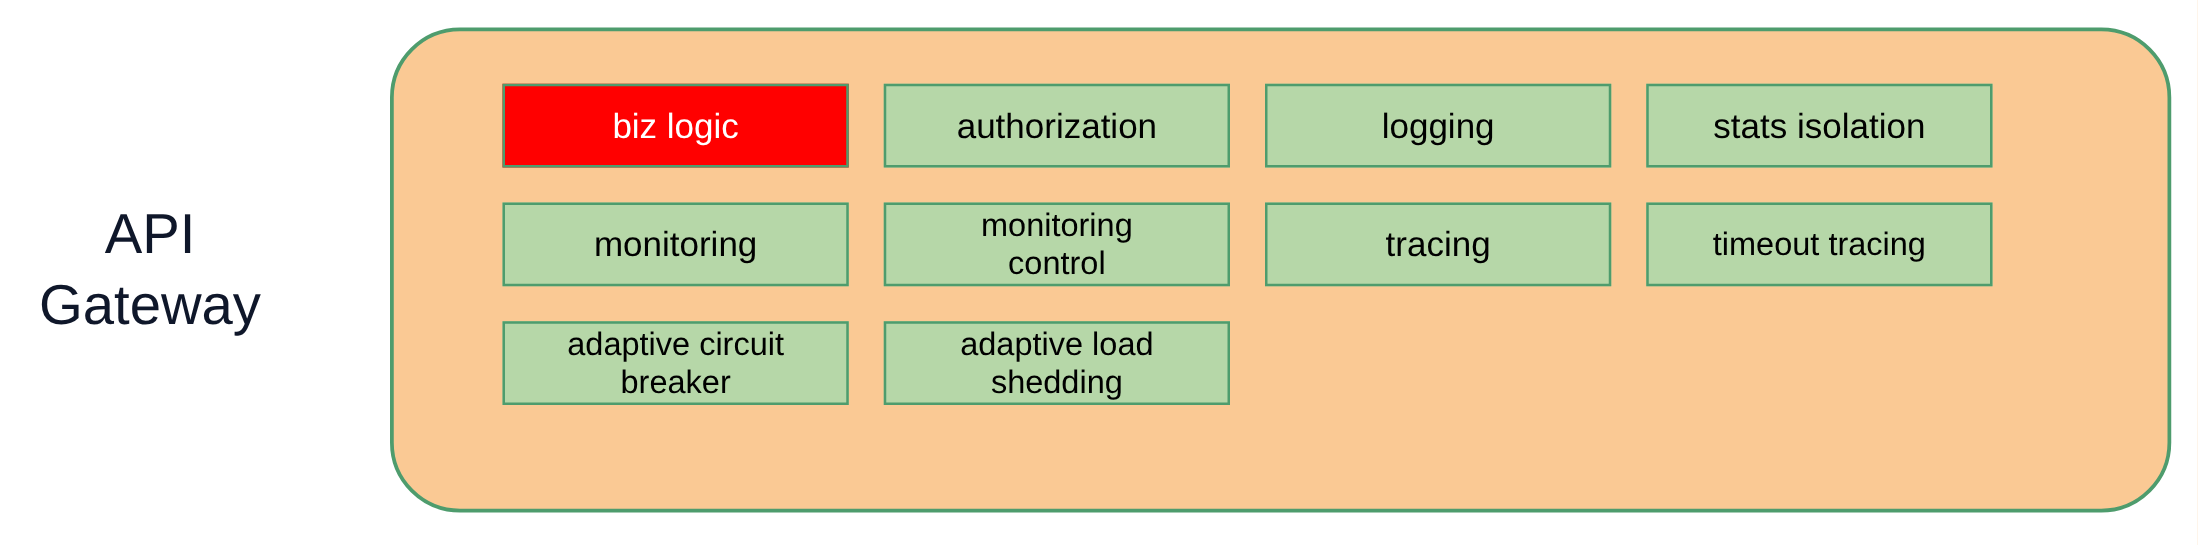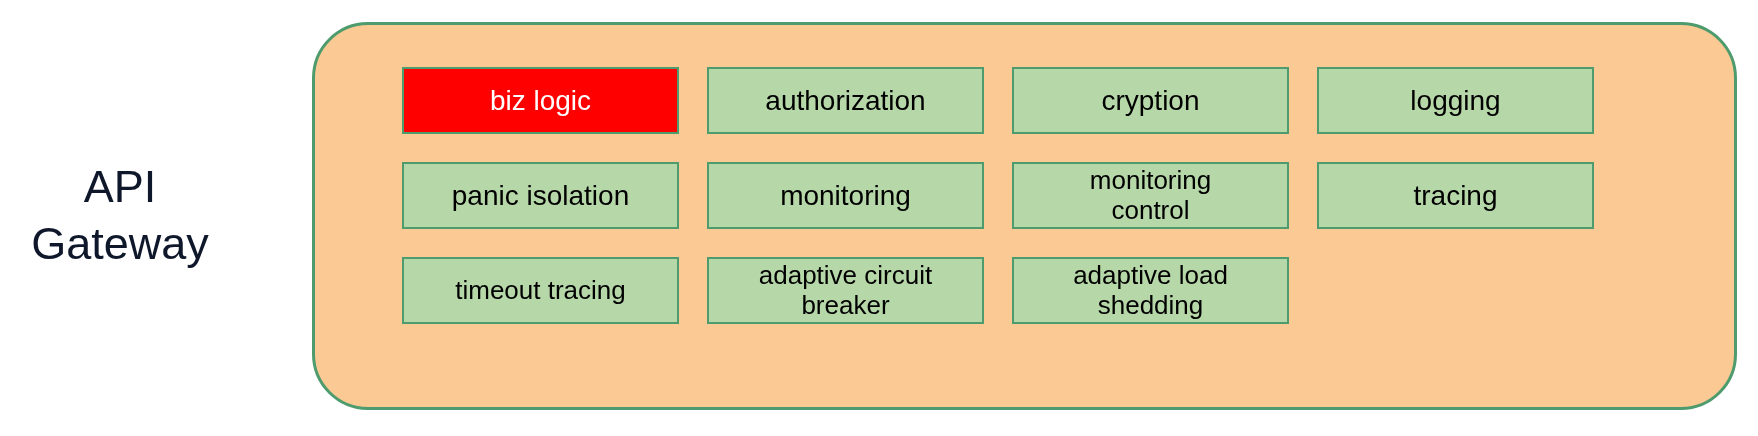--- a/index.html
+++ b/index.html
@@ -69,23 +69,22 @@
 
   <div class="gateway-label">
     <div>API</div>
     <div>Gateway</div>
   </div>
 
   <div class="gateway-box">
     <div class="feature-grid">
       <div class="cell highlight">biz logic</div>
       <div class="cell">authorization</div>
-      <div class="cell">cryption</div>
       <div class="cell">logging</div>
-      <div class="cell">panic isolation</div>
+      <div class="cell">stats isolation</div>
       <div class="cell">monitoring</div>
       <div class="cell small">monitoring
 control</div>
       <div class="cell">tracing</div>
       <div class="cell small">timeout tracing</div>
       <div class="cell small">adaptive circuit
 breaker</div>
       <div class="cell small">adaptive load
 shedding</div>
     </div>

